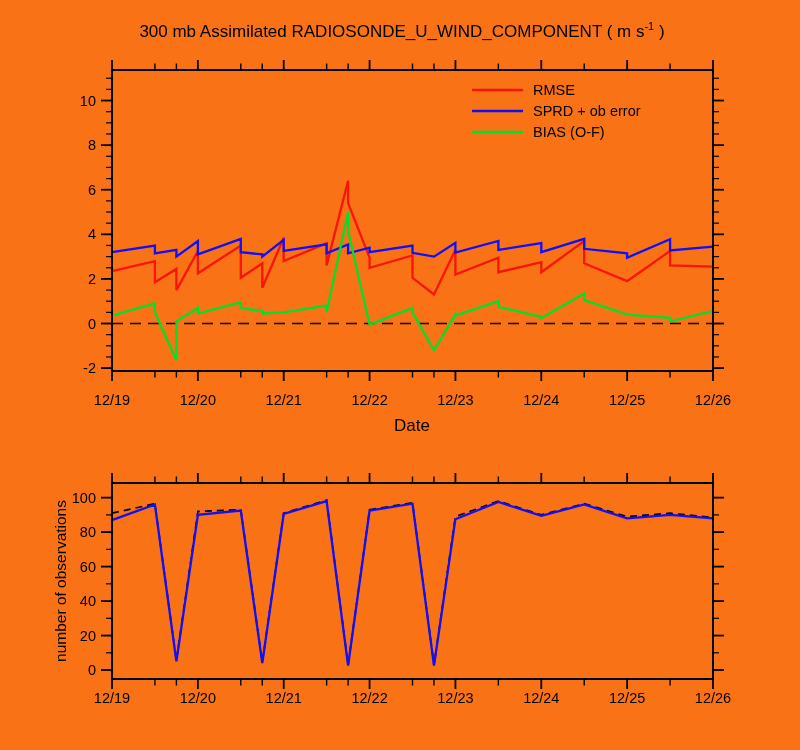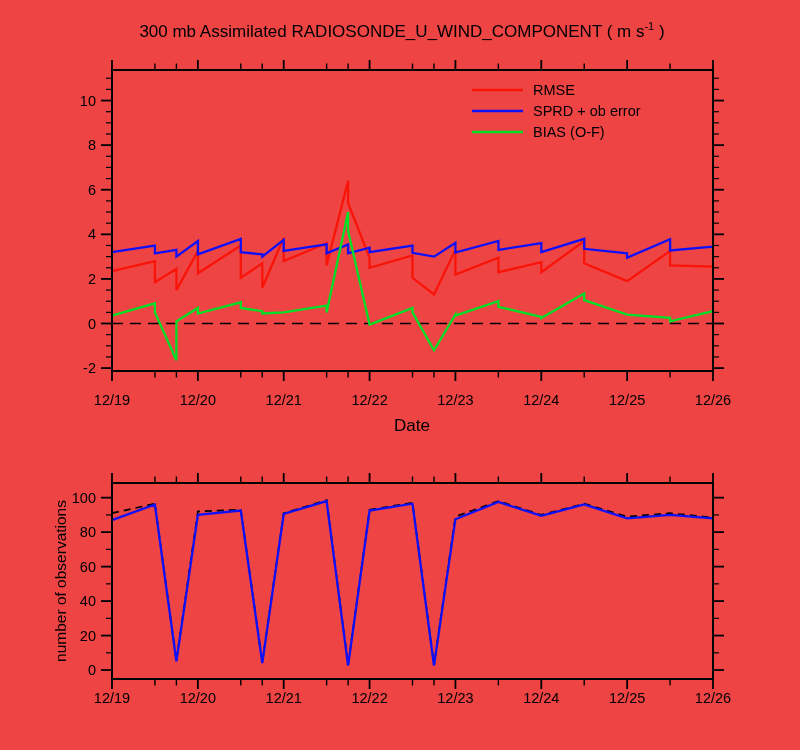--- a/index.html
+++ b/index.html
@@ -1,16 +1,16 @@
 <!DOCTYPE html>
 <html><head>
 <meta charset="utf-8">
 <style>
   html,body{margin:0;padding:0;background:#ffffff;}
-  .figure{position:relative;width:800px;height:750px;background:#ef4444;overflow:hidden;}
+  .figure{position:relative;width:800px;height:750px;background:#f97316;overflow:hidden;}
   svg{font-family:"Liberation Sans", sans-serif;}
   text{fill:#000000;}
   .title-text{font-size:17px;}
   .title-sup{font-size:11px;}
   .axis-num{font-size:14.5px;}
   .date-lab{font-size:14.5px;}
   .xlabel{font-size:17px;}
   .ylabel{font-size:15.5px;}
   .legend-lab{font-size:14.5px;}
 </style>

